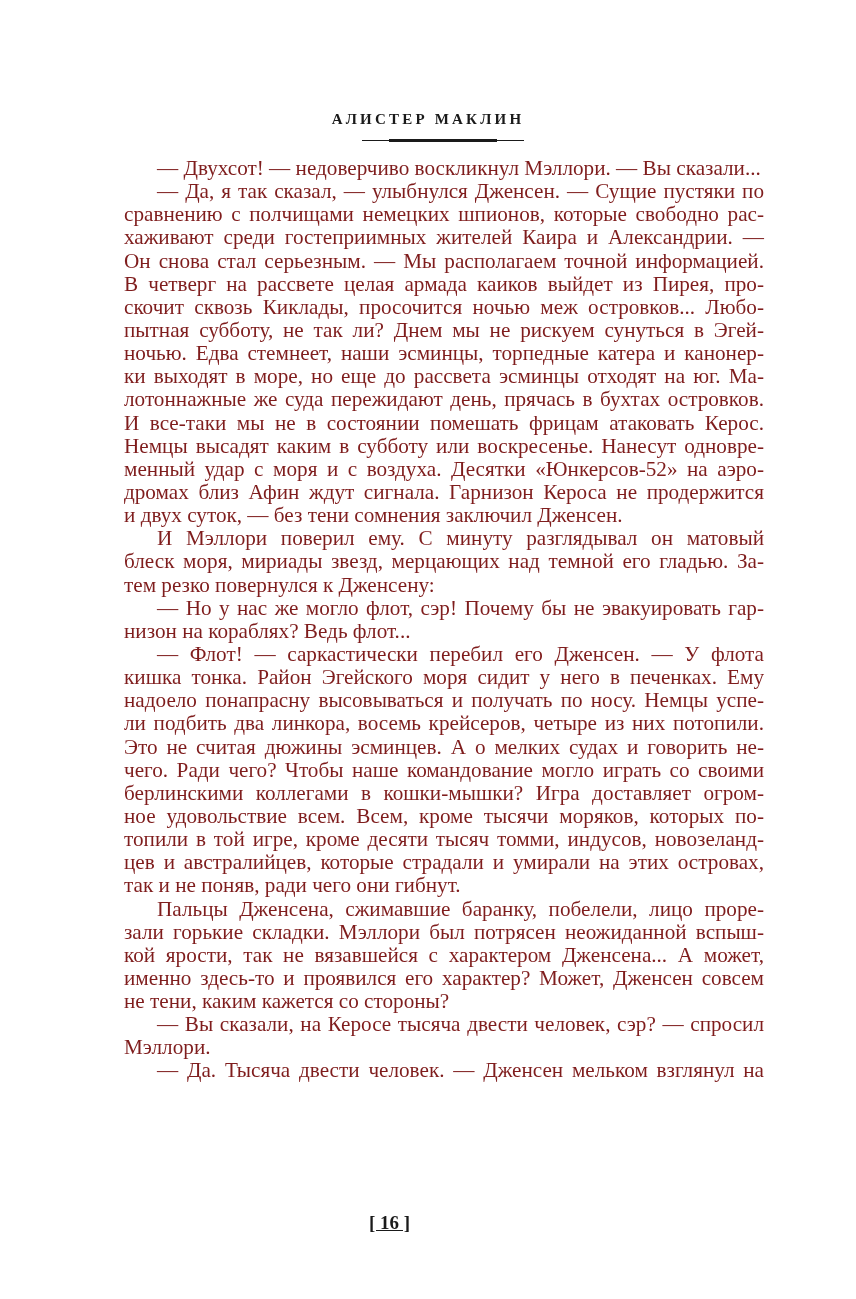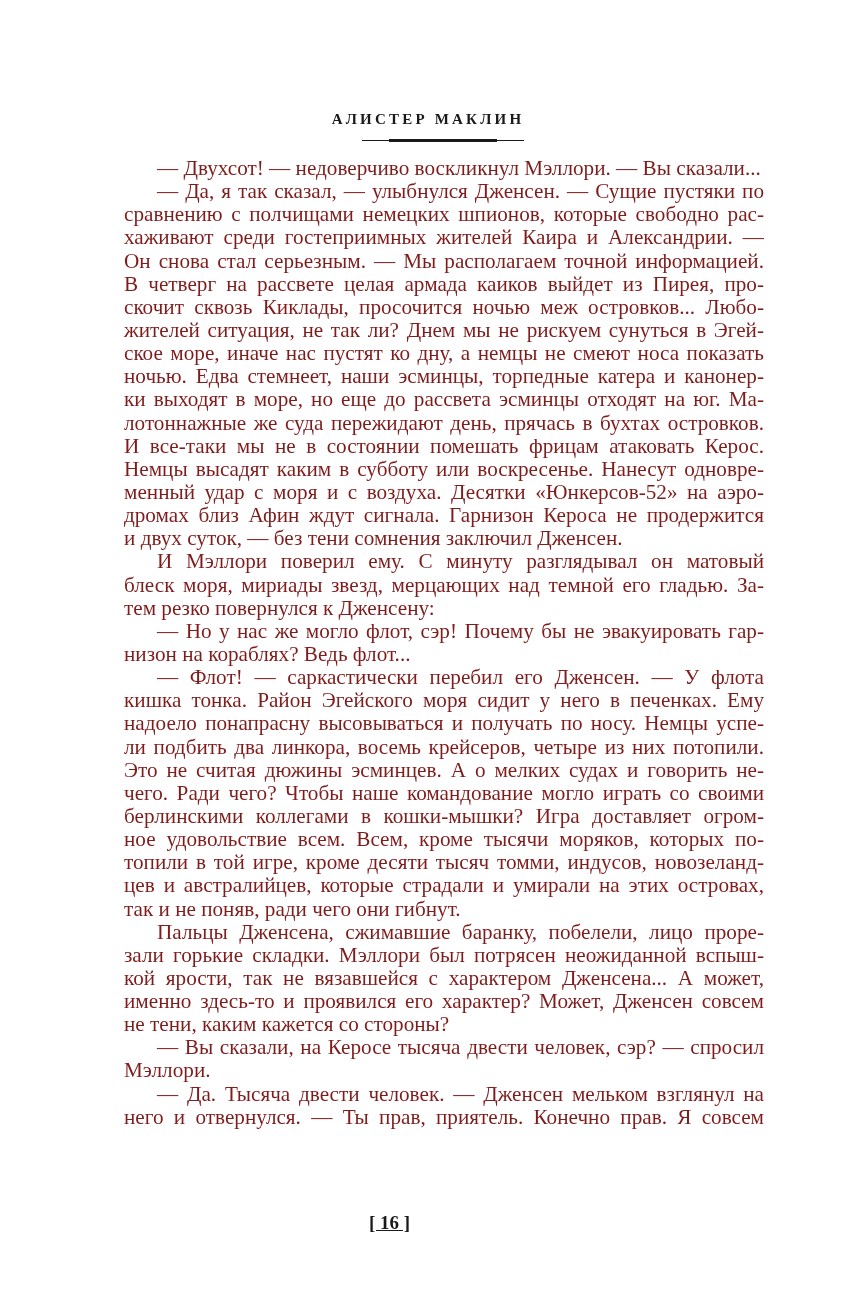--- a/index.html
+++ b/index.html
@@ -36,22 +36,21 @@
   <div class="head-rule-thick"></div>
 
   <div class="body-text" id="body-text">
       <span class="line last indent">— Двухсот! — недоверчиво воскликнул Мэллори. — Вы сказали...</span>
       <span class="line j indent">— Да, я так сказал, — улыбнулся Дженсен. — Сущие пустяки по</span>
       <span class="line j">сравнению с полчищами немецких шпионов, которые свободно рас-</span>
       <span class="line j">хаживают среди гостеприимных жителей Каира и Александрии. —</span>
       <span class="line j">Он снова стал серьезным. — Мы располагаем точной информацией.</span>
       <span class="line j">В четверг на рассвете целая армада каиков выйдет из Пирея, про-</span>
       <span class="line j">скочит сквозь Киклады, просочится ночью меж островков... Любо-</span>
-      <span class="line j">жителей ситуация, не так ли? Днем мы не рискуем сунуться в Эгей-</span>
-      <span class="line j">ское море, иначе нас пустят ко дну, а немцы не смеют носа показать</span>
+      <span class="line j">пытная субботу, не так ли? Днем мы не рискуем сунуться в Эгей-</span>
       <span class="line j">ночью. Едва стемнеет, наши эсминцы, торпедные катера и канонер-</span>
       <span class="line j">ки выходят в море, но еще до рассвета эсминцы отходят на юг. Ма-</span>
       <span class="line j">лотоннажные же суда пережидают день, прячась в бухтах островков.</span>
       <span class="line j">И все-таки мы не в состоянии помешать фрицам атаковать Керос.</span>
       <span class="line j">Немцы высадят каким в субботу или воскресенье. Нанесут одновре-</span>
       <span class="line j">менный удар с моря и с воздуха. Десятки «Юнкерсов-52» на аэро-</span>
       <span class="line j">дромах близ Афин ждут сигнала. Гарнизон Кероса не продержится</span>
       <span class="line last">и двух суток, — без тени сомнения заключил Дженсен.</span>
       <span class="line j indent">И Мэллори поверил ему. С минуту разглядывал он матовый</span>
       <span class="line j">блеск моря, мириады звезд, мерцающих над темной его гладью. За-</span>
@@ -70,17 +69,16 @@
       <span class="line j">цев и австралийцев, которые страдали и умирали на этих островах,</span>
       <span class="line last">так и не поняв, ради чего они гибнут.</span>
       <span class="line j indent">Пальцы Дженсена, сжимавшие баранку, побелели, лицо проре-</span>
       <span class="line j">зали горькие складки. Мэллори был потрясен неожиданной вспыш-</span>
       <span class="line j">кой ярости, так не вязавшейся с характером Дженсена... А может,</span>
       <span class="line j">именно здесь-то и проявился его характер? Может, Дженсен совсем</span>
       <span class="line last">не тени, каким кажется со стороны?</span>
       <span class="line j indent">— Вы сказали, на Керосе тысяча двести человек, сэр? — спросил</span>
       <span class="line last">Мэллори.</span>
       <span class="line j indent">— Да. Тысяча двести человек. — Дженсен мельком взглянул на</span>
-      <span class="line j">него и отвернулся. — Ты прав, приятель. Конечно прав. Я совсем</span>
     </div>
 
   <div class="folio">[ 16 ]</div>
 </div>
 
 </body></html>

